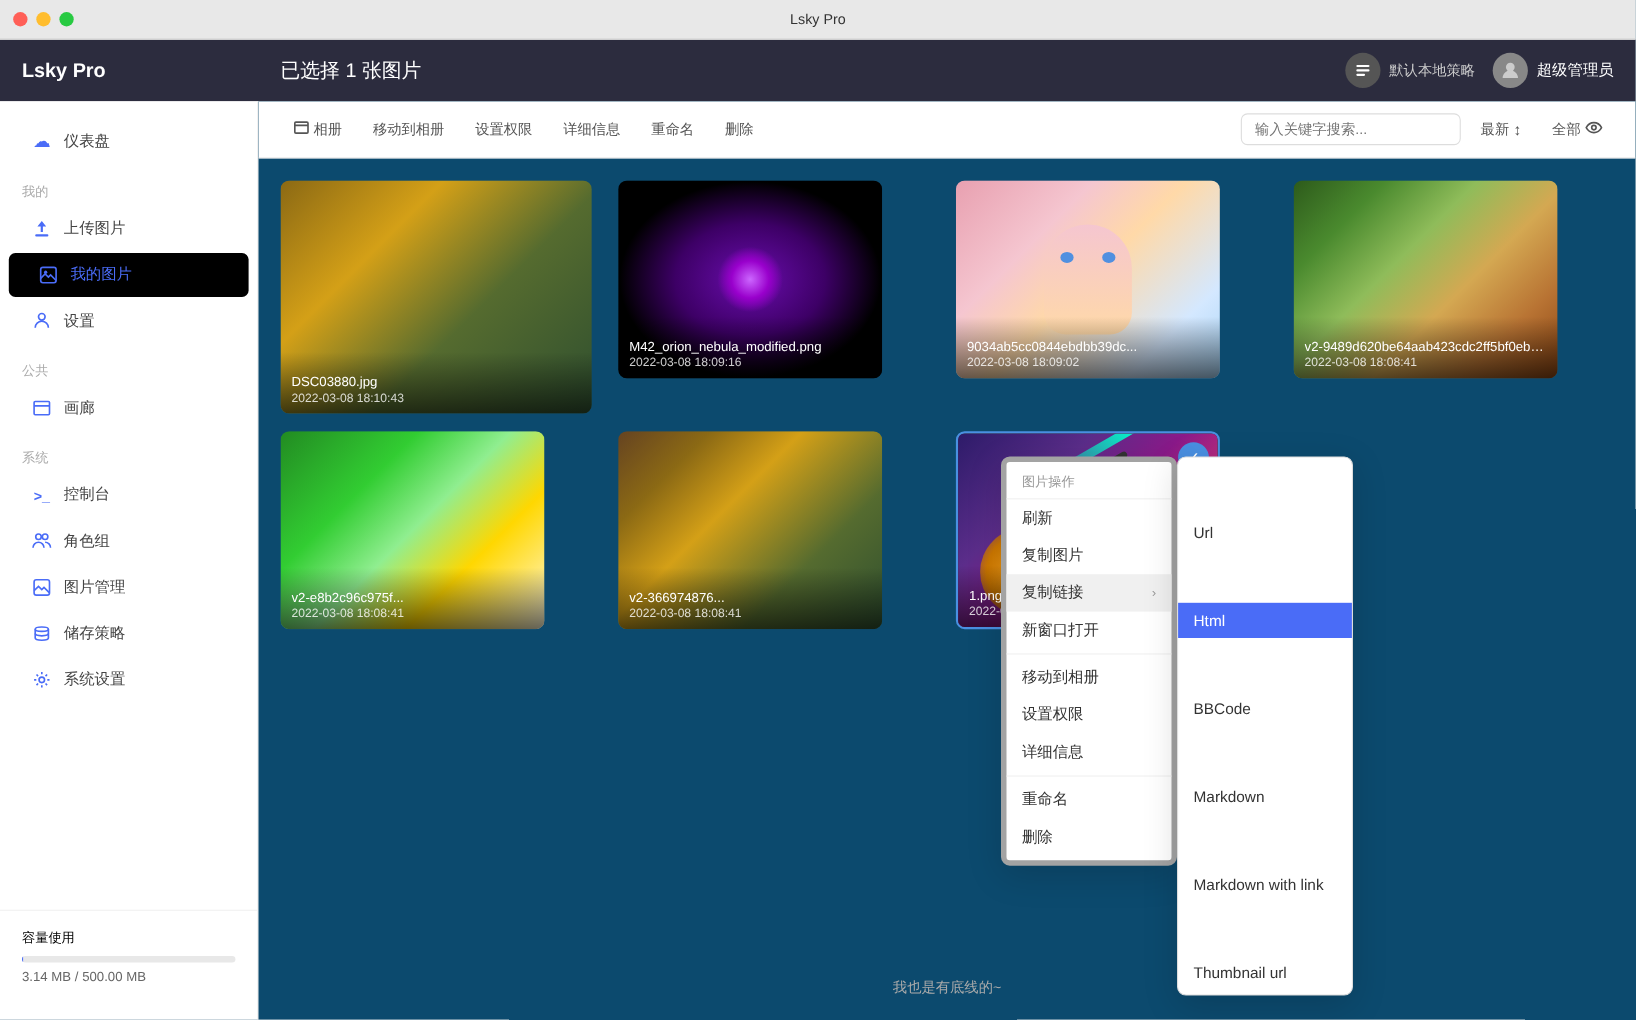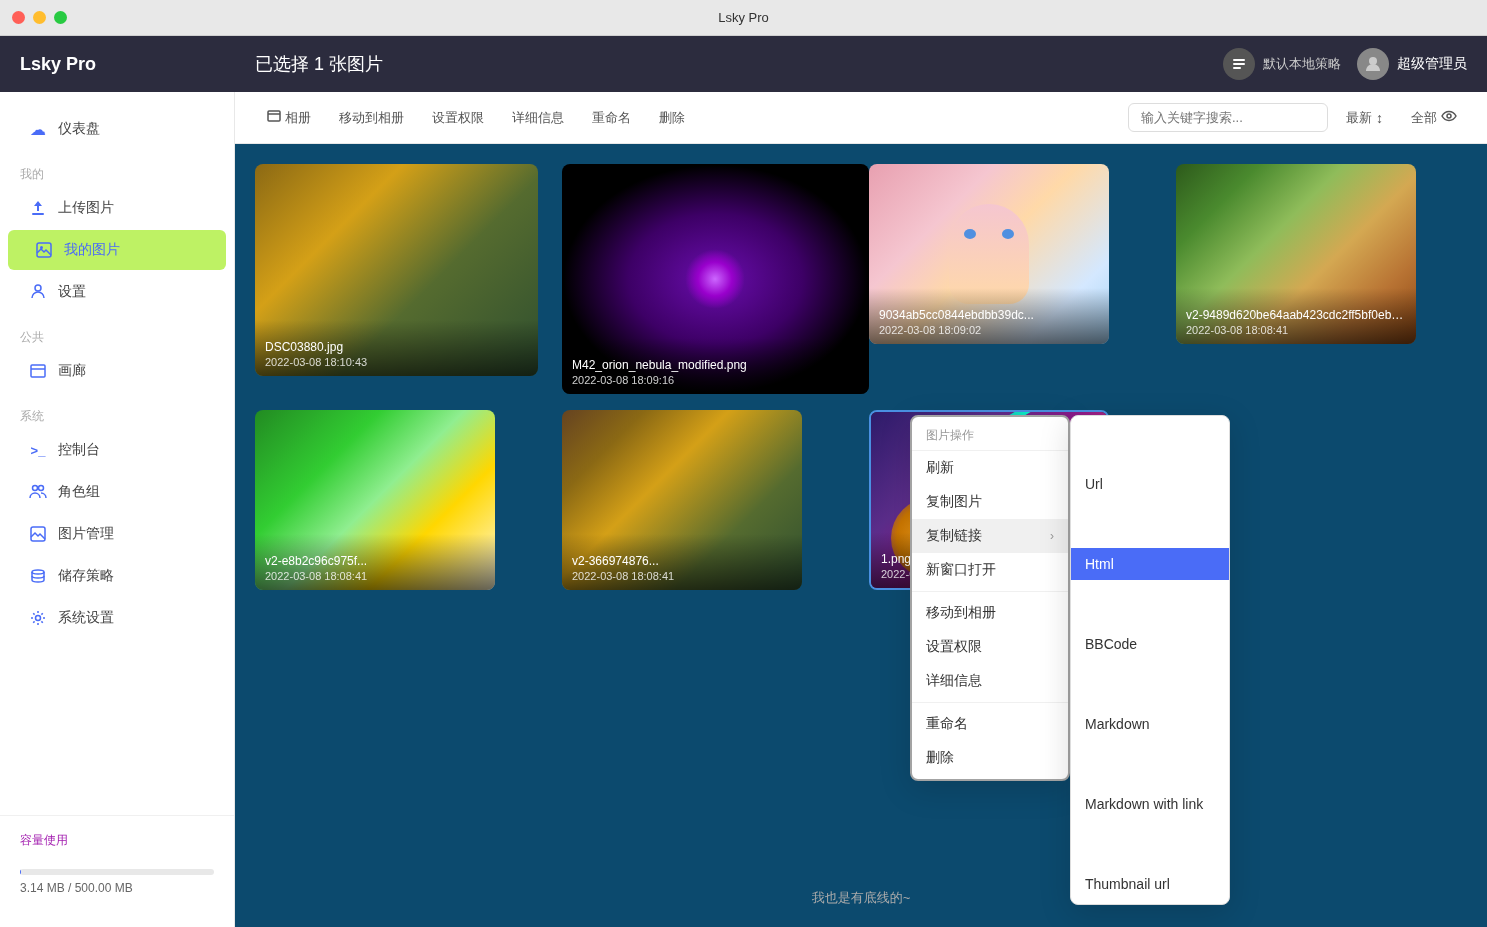--- a/index.html
+++ b/index.html
@@ -142,42 +142,42 @@
       align-items: center;
       gap: 10px;
       padding: 10px 20px;
       font-size: 14px;
       color: #444;
       cursor: pointer;
       border-radius: 6px;
       margin: 1px 8px;
     }
     .sidebar-item.active {
-      background: #bef264;
+      background: #000000;
       color: #4a6cf7;
       padding-left: 26px;
     }
     .sidebar-item .icon {
       width: 20px;
       height: 20px;
       display: flex;
       align-items: center;
       justify-content: center;
       font-size: 16px;
       color: #4a6cf7;
     }
     .sidebar-footer {
       margin-top: auto;
       padding: 16px 20px;
       border-top: 1px solid #f0f0f0;
     }
     .storage-label {
       font-size: 12px;
-      color: #a21caf;
-      margin-bottom: 20px;
+      color: #000000;
+      margin-bottom: 8px;
     }
     .storage-bar {
       height: 6px;
       background: #e8e8e8;
       border-radius: 3px;
       margin-bottom: 6px;
       overflow: hidden;
     }
     .storage-fill {
       height: 100%;
@@ -359,21 +359,21 @@
       color: #aaa;
       font-size: 13px;
     }
 
     
     .context-menu {
       position: absolute;
       top: 415px;
       left: 910px;
       background: white;
-      border: 2px solid #a3a3a3;
+      border: 5px solid #a3a3a3;
       border-radius: 8px;
       box-shadow: 0 8px 32px rgba(0,0,0,0.15);
       width: 160px;
       z-index: 100;
       padding: 4px 0;
       font-size: 14px;
     }
     .context-menu-header {
       padding: 6px 14px;
       font-size: 12px;
@@ -622,21 +622,21 @@
       <div class="image-grid">
 
         <div class="image-card" style="grid-column: span 1; height: 212px;">
           <div class="img-flowers" style="width:100%;height:100%;"></div>
           <div class="img-info">
             <div class="img-filename">DSC03880.jpg</div>
             <div class="img-date">2022-03-08 18:10:43</div>
           </div>
         </div>
 
-        <div class="image-card" style="height: 230px;">
+        <div class="image-card" style="height: 180px;">
           <div class="img-space-inner" style="width:100%;height:100%;">
             <div style="width:60px;height:60px;background:radial-gradient(ellipse, #cc66ff 0%, #9900cc 40%, transparent 70%);border-radius:50%;"></div>
           </div>
           <div class="img-info">
             <div class="img-filename">M42_orion_nebula_modified.png</div>
             <div class="img-date">2022-03-08 18:09:16</div>
           </div>
         </div>
 
         <div class="image-card" style="height: 180px;">

